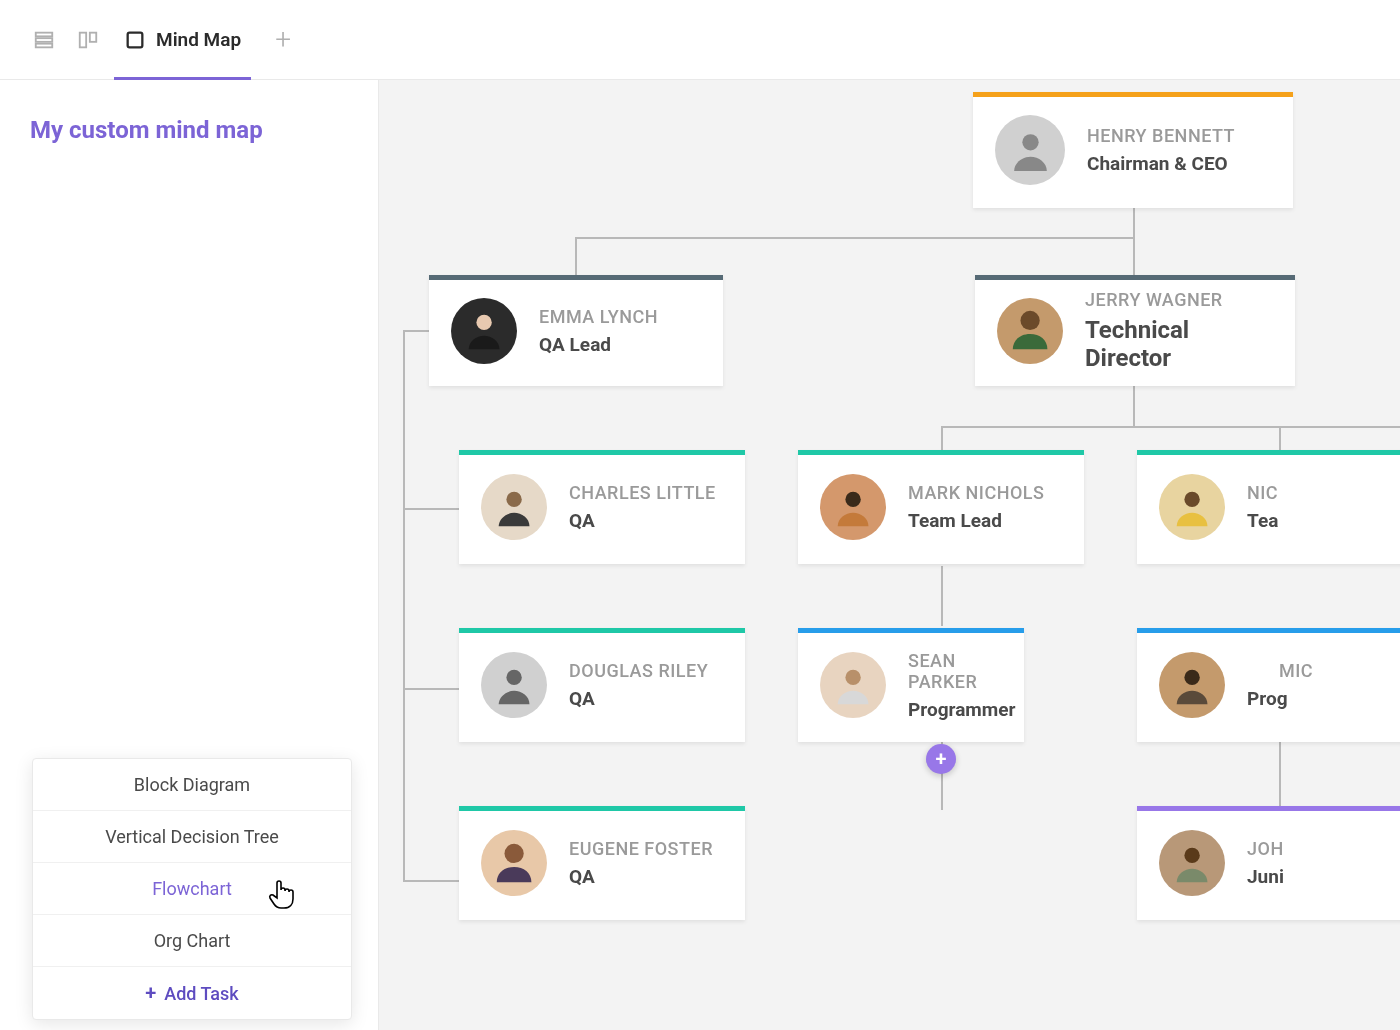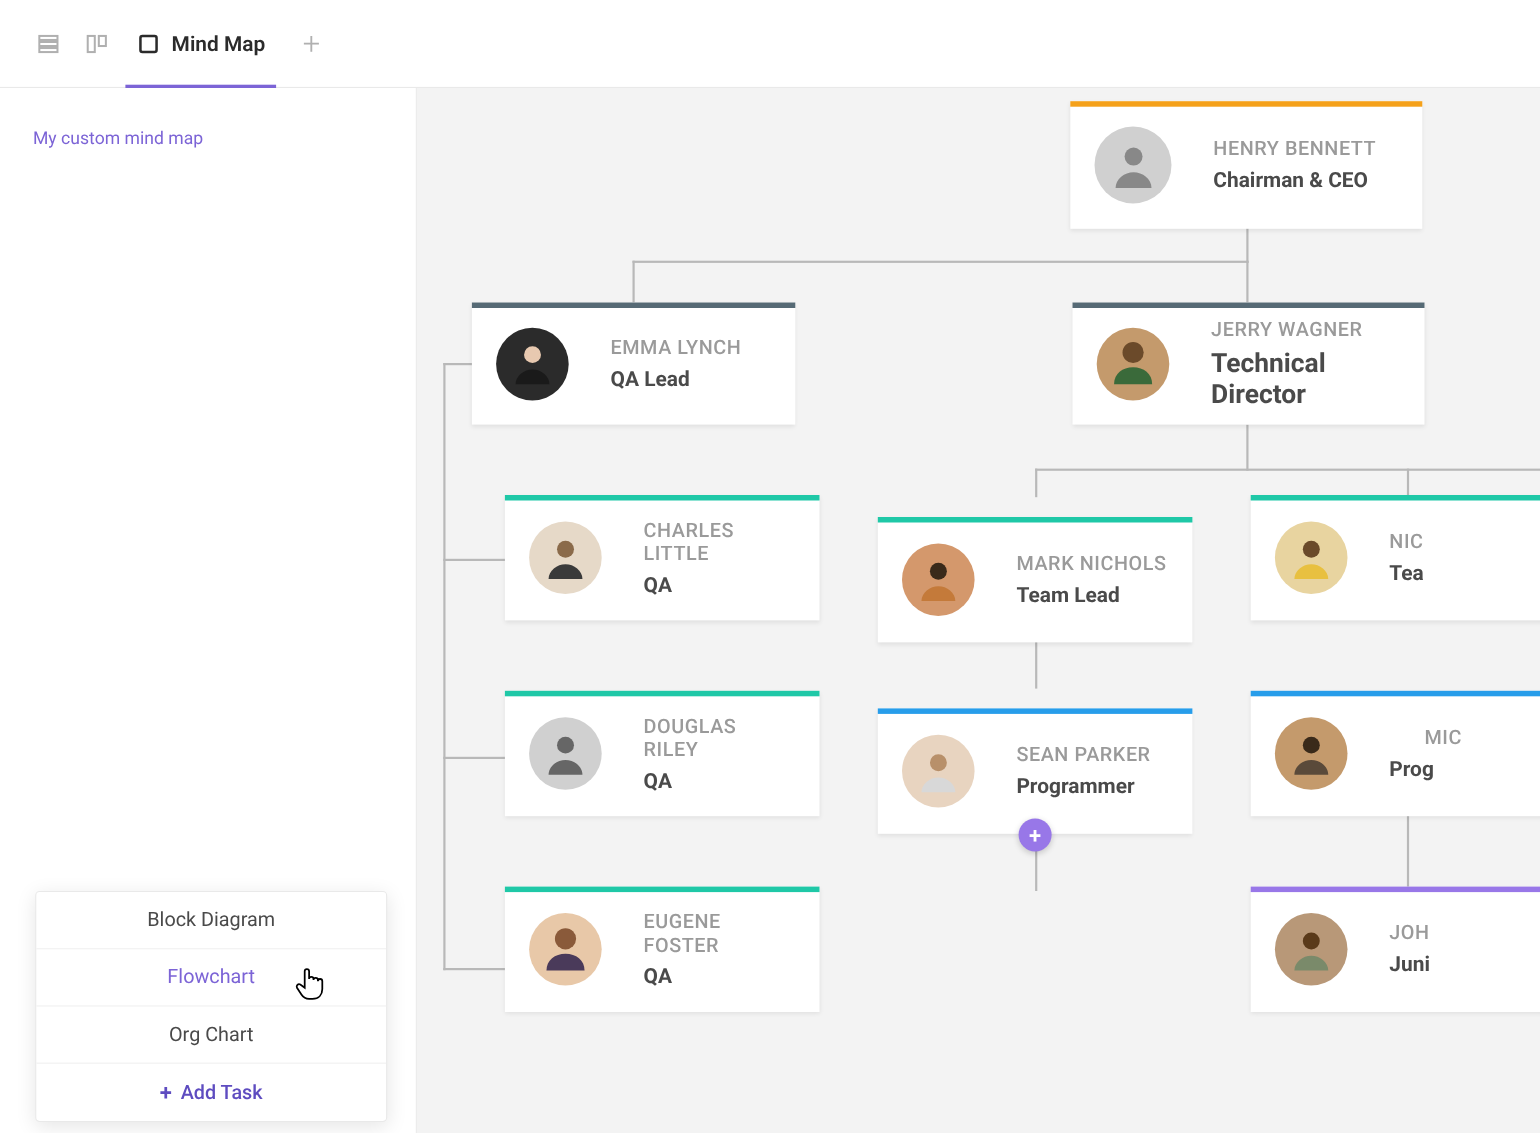--- a/index.html
+++ b/index.html
@@ -62,22 +62,22 @@
 }
 .sidebar {
   width: 379px;
   min-width: 379px;
   border-right: 1px solid #e9e9e9;
   padding: 36px 30px;
   position: relative;
 }
 .sidebar-title {
   color: #7c64d6;
-  font-size: 16px;
-  font-weight: 400;
+  font-size: 24px;
+  font-weight: 700;
 }
 .menu-popup {
   position: absolute;
   left: 32px;
   bottom: 10px;
   width: 320px;
   background: #fff;
   border: 1px solid #e9e9e9;
   border-radius: 4px;
   box-shadow: 0 4px 18px rgba(0,0,0,0.10);
@@ -113,21 +113,21 @@
   position: relative;
   overflow: hidden;
 }
 .card {
   position: absolute;
   background: #fff;
   box-shadow: 0 2px 4px rgba(0,0,0,0.08);
   display: flex;
   align-items: center;
   padding: 20px 22px;
-  gap: 38px;
+  gap: 22px;
 }
 .card .bar {
   position: absolute;
   top: 0; left: 0; right: 0;
   height: 5px;
 }
 .avatar {
   border-radius: 50%;
   background: #d0d0d0;
   display: flex;
@@ -192,20 +192,21 @@
   <div class="plus-btn">+</div>
 </div>
 
 <div class="body">
 
   <div class="sidebar">
     <div class="sidebar-title">My custom mind map</div>
 
     <div class="menu-popup">
       <div class="menu-item">Block Diagram</div>
+      <div class="menu-item">Vertical Decision Tree</div>
       <div class="menu-item hovered">Flowchart</div>
       <div class="menu-item">Org Chart</div>
       <div class="menu-item add">
         <span class="plus-mini">+</span>
         <span>Add Task</span>
       </div>
     </div>
 
     <div class="cursor-hand">
       <svg width="30" height="34" viewBox="0 0 30 34">
@@ -285,21 +286,21 @@
             <circle cx="12" cy="8" r="4"></circle>
             <path d="M4 22c0-4 4-7 8-7s8 3 8 7Z" fill="#3a3a3a"></path>
           </svg>
       </div>
       <div class="card-text">
         <div class="name" style="font-size:18px;">CHARLES LITTLE</div>
         <div class="role" style="font-size:19px;">QA</div>
       </div>
     </div>
 
-    <div class="card" style="left:419px; top:390px; width:286px; height:114px;">
+    <div class="card" style="left:419px; top:370px; width:286px; height:114px;">
       <div class="bar" style="background:#1fc8a7;"></div>
       <div class="avatar" style="width:66px;height:66px;background:#d4986c;">
         <svg viewBox="0 0 24 24" fill="#3a2a1a">
             <circle cx="12" cy="8" r="4"></circle>
             <path d="M4 22c0-4 4-7 8-7s8 3 8 7Z" fill="#c47a3a"></path>
           </svg>
       </div>
       <div class="card-text">
         <div class="name" style="font-size:18px;">MARK NICHOLS</div>
         <div class="role" style="font-size:19px;">Team Lead</div>
@@ -327,21 +328,21 @@
             <circle cx="12" cy="8" r="4"></circle>
             <path d="M4 22c0-4 4-7 8-7s8 3 8 7Z"></path>
           </svg>
       </div>
       <div class="card-text">
         <div class="name" style="font-size:18px;">DOUGLAS RILEY</div>
         <div class="role" style="font-size:19px;">QA</div>
       </div>
     </div>
 
-    <div class="card" style="left:419px; top:548px; width:286px; height:114px;margin-top:16px;">
+    <div class="card" style="left:419px; top:548px; width:226px; height:114px;">
       <div class="bar" style="background:#279dea;"></div>
       <div class="avatar" style="width:66px;height:66px;background:#e8d4c0;">
         <svg viewBox="0 0 24 24" fill="#b8906a">
             <circle cx="12" cy="8" r="4"></circle>
             <path d="M4 22c0-4 4-7 8-7s8 3 8 7Z" fill="#d8d8d8"></path>
           </svg>
       </div>
       <div class="card-text">
         <div class="name" style="font-size:18px;">SEAN PARKER</div>
         <div class="role" style="font-size:19px;">Programmer</div>

